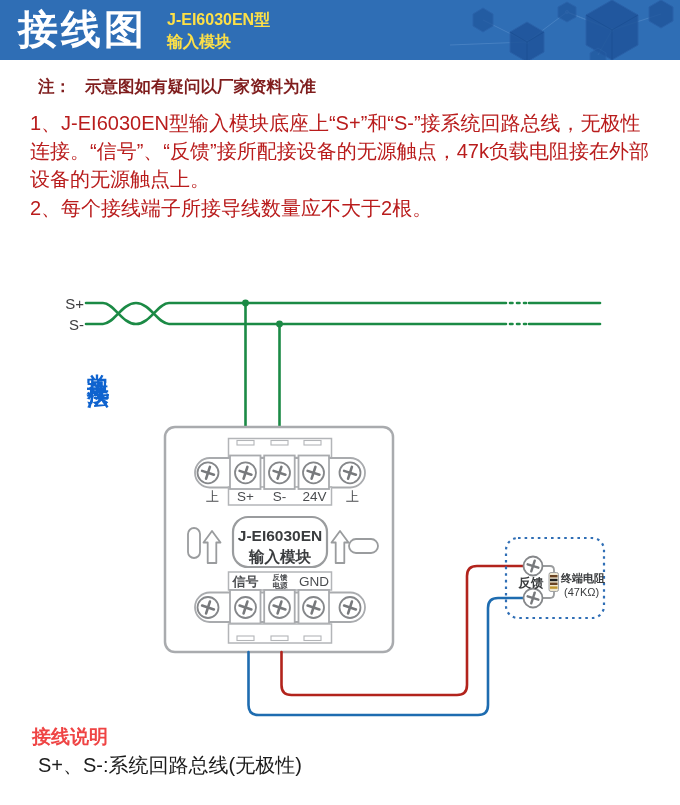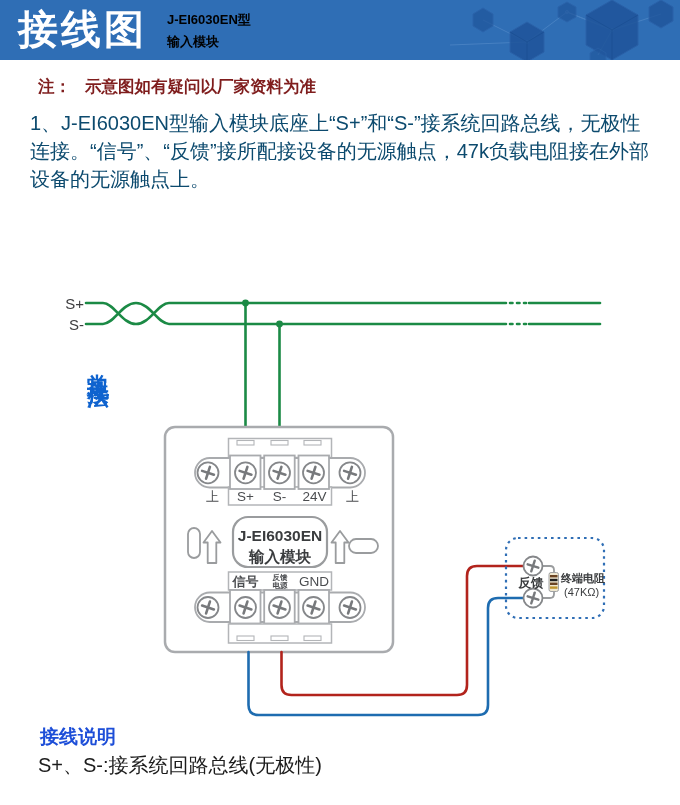--- a/index.html
+++ b/index.html
@@ -12,42 +12,42 @@
     position:absolute;left:0;top:0;width:680px;height:60px;
     background:#2f6eb5;overflow:hidden;
   }
   .header .deco{position:absolute;right:0;top:0;}
   .header .title{
     position:absolute;left:18px;top:2px;margin:0;
     color:#ffffff;font-size:40px;font-weight:900;letter-spacing:3px;text-align:center;
   }
   .header .model{
     position:absolute;left:167px;top:9px;
-    color:#000000;font-size:13px;line-height:21.5px;font-weight:600;
+    color:#fde047;font-size:16px;line-height:21.5px;font-weight:600;
   }
   .top-note{
     position:absolute;left:38px;top:76px;
     color:#7f1d1d;font-size:16.5px;font-weight:600;white-space:nowrap;
   }
   .top-note .np{margin-right:14px;}
   .instructions{
     position:absolute;left:30px;top:109px;width:630px;
-    color:#0c4a6e;font-size:20px;line-height:28.2px;
+    color:#b91c1c;font-size:20px;line-height:28.2px;
   }
   .instructions p{margin:0;}
   .method-label{
     position:absolute;left:83px;top:356px;
     writing-mode:vertical-rl;text-orientation:upright;
     color:#0f63cf;font-size:22px;font-weight:800;letter-spacing:4px;
     white-space:nowrap;
   }
   .diagram{position:absolute;left:0;top:285px;}
   .footer-title{
-    position:absolute;left:40px;top:724px;
-    color:#1d4ed8;font-size:19px;font-weight:700;
+    position:absolute;left:32px;top:724px;
+    color:#ef4444;font-size:19px;font-weight:700;
   }
   .footer-line{
     position:absolute;left:38px;top:752px;
     color:#1c1c1c;font-size:20px;
   }
 </style>
 </head>
 <body>
 
 <div class="header">
@@ -77,20 +77,21 @@
     <div>输入模块</div>
   </div>
 </div>
 
 <div class="top-note">
   <span class="np">注：</span><span>示意图如有疑问以厂家资料为准</span>
 </div>
 
 <div class="instructions">
   <p>1、J-EI6030EN型输入模块底座上“S+”和“S-”接系统回路总线，无极性连接。“信号”、“反馈”接所配接设备的无源触点，47k负载电阻接在外部设备的无源触点上。</p>
+  <p>2、每个接线端子所接导线数量应不大于2根。</p>
 </div>
 
 <div class="method-label">常规接法</div>
 
 <svg class="diagram" width="680" height="445" viewBox="0 0 680 445">
   <defs>
     <g id="screw">
       <circle r="10.5" fill="#ffffff" stroke="#85878a" stroke-width="1.8"></circle>
       <g stroke="#77797c" stroke-width="2.6" stroke-linecap="round" transform="rotate(18)">
         <line x1="-6.2" y1="0" x2="6.2" y2="0"></line>
@@ -197,13 +198,13 @@
     <rect x="550" y="301.4" width="7.5" height="2.4" fill="#c1952f"></rect>
   </g>
   <use href="#screw-sm" transform="translate(533,281)"></use>
   <use href="#screw-sm" transform="translate(533,313)"></use>
   <text x="531" y="301.5" text-anchor="middle" font-size="12.5" font-weight="700" fill="#3a3c3e">反馈</text>
   <text x="561" y="296.5" font-size="11" font-weight="700" fill="#3a3c3e">终端电阻</text>
   <text x="564" y="310.5" font-size="11" fill="#3a3c3e">(47KΩ)</text>
 </svg>
 
 <div class="footer-title">接线说明</div>
-<div class="footer-line">S+、S-:接系统回路总线(无极性)</div>
+<div class="footer-line">S+、S-:系统回路总线(无极性)</div>
 
 </body></html>

